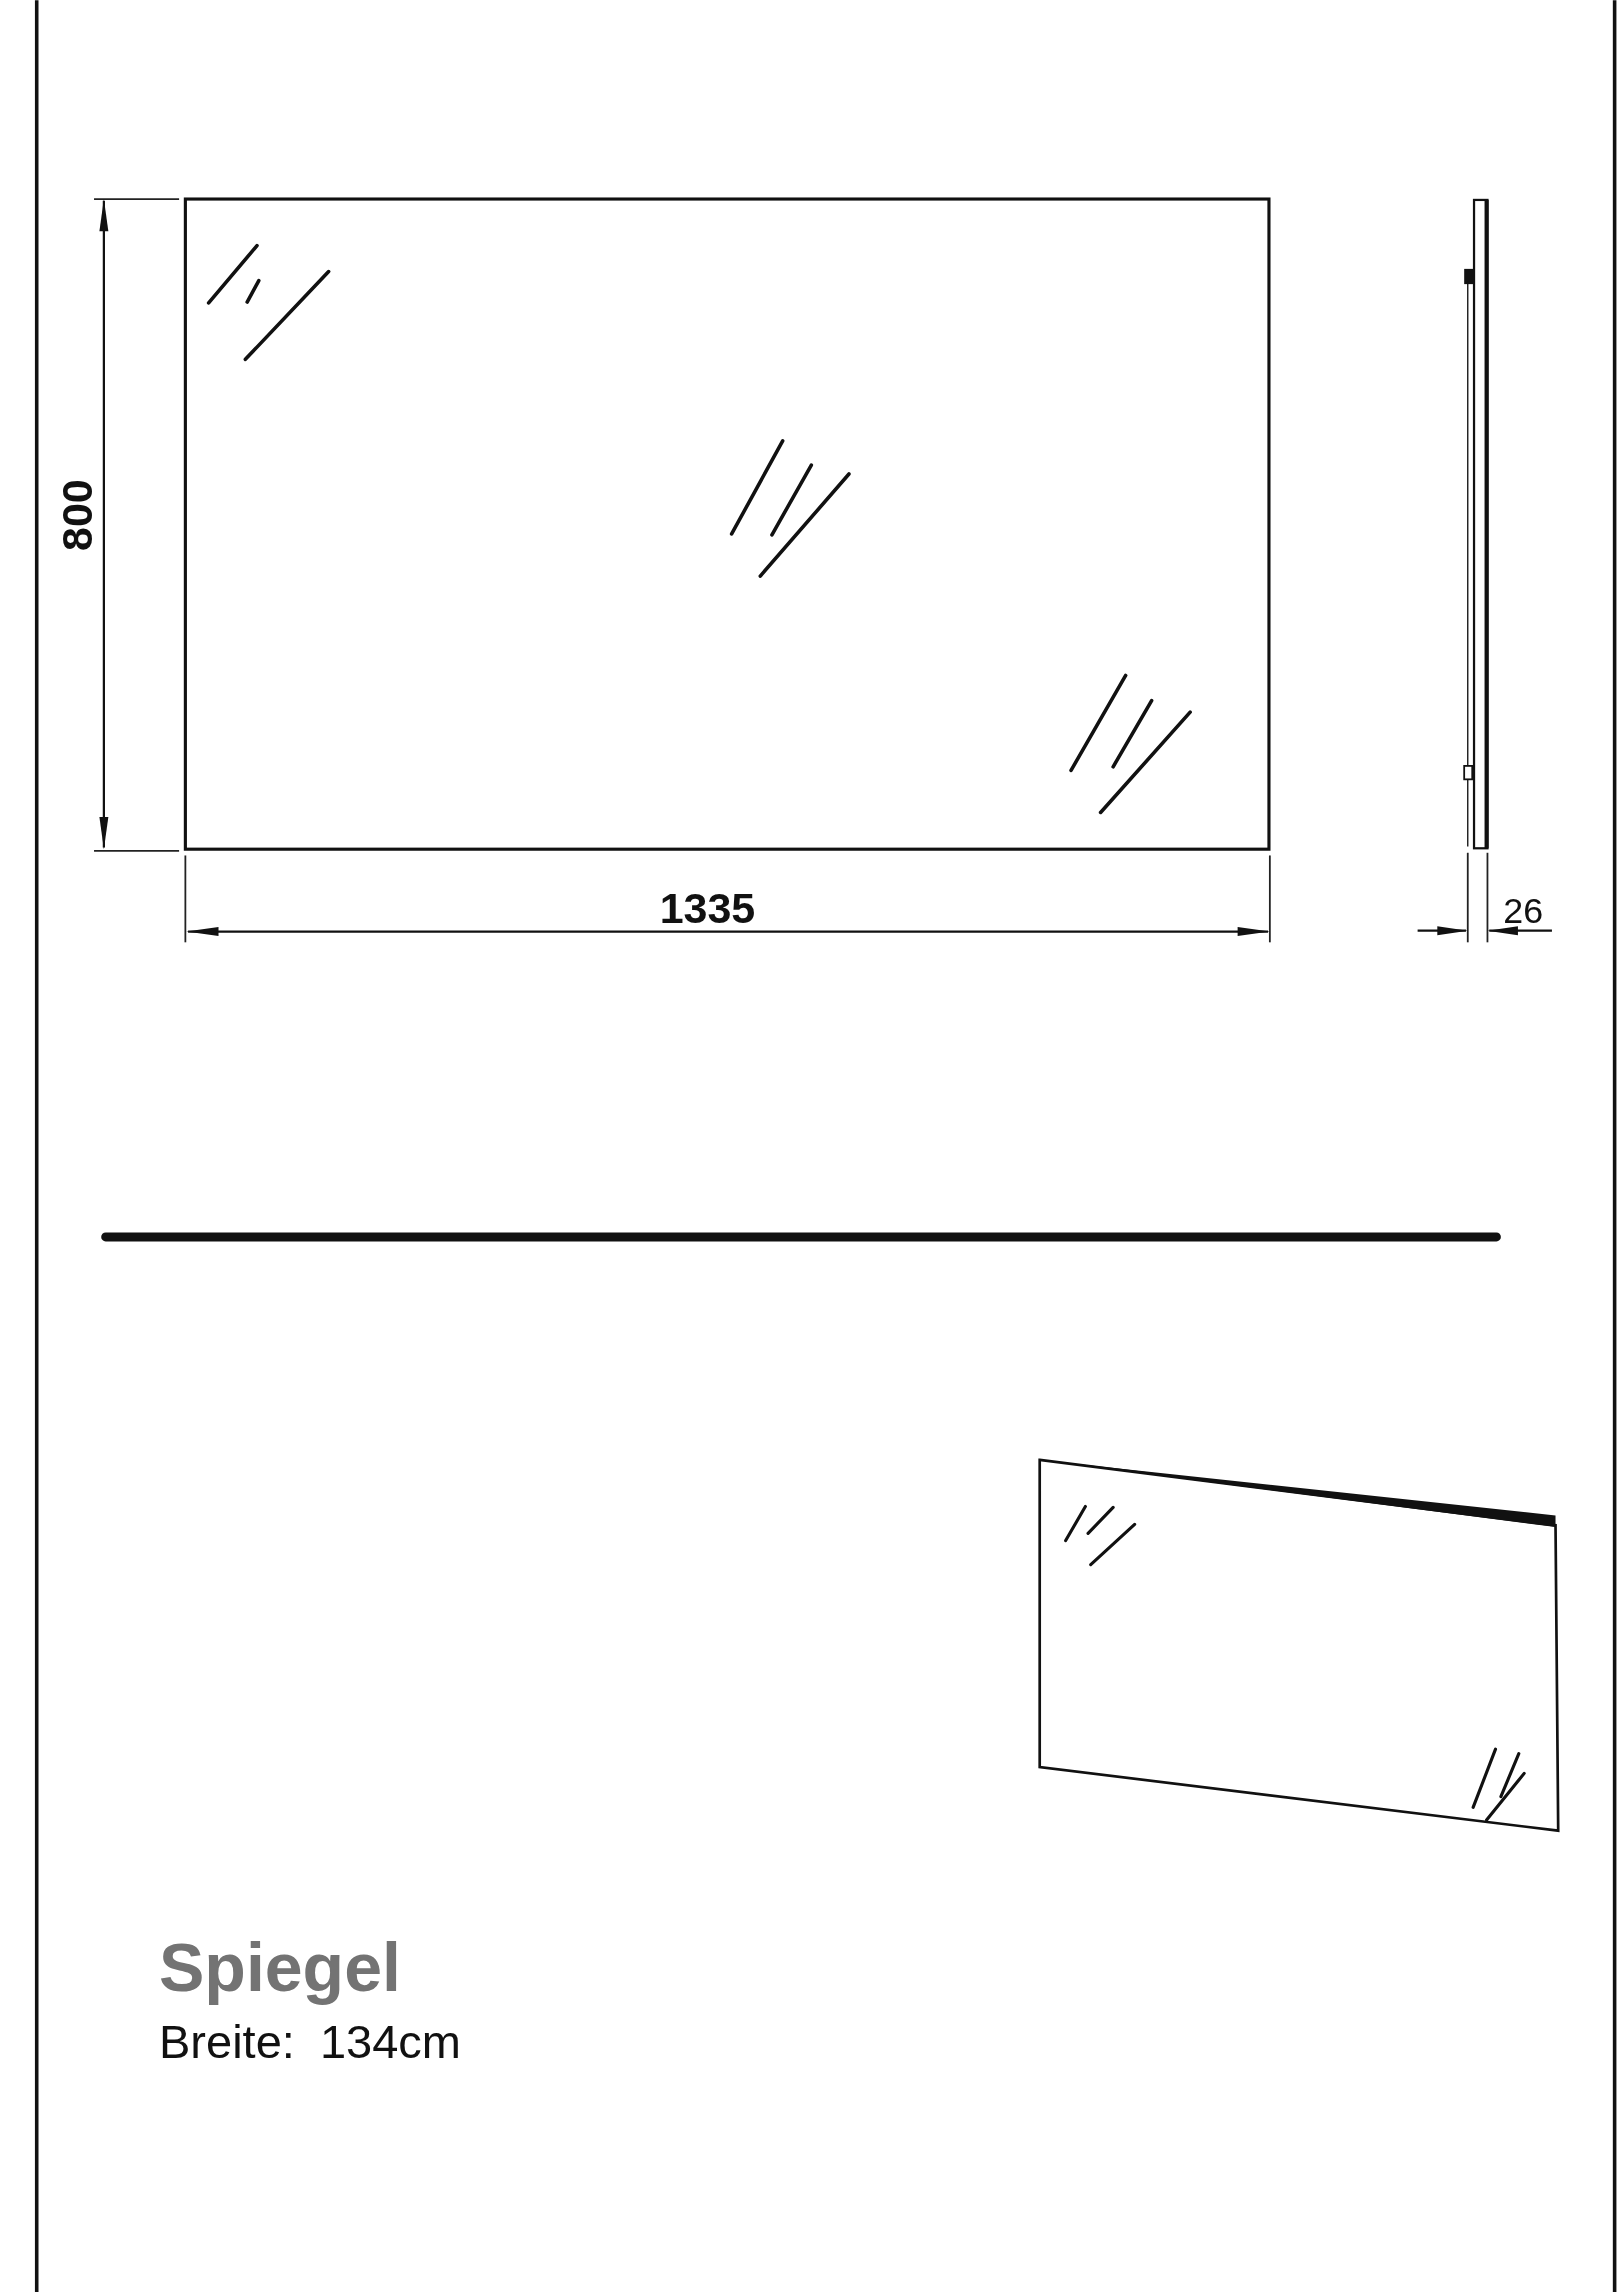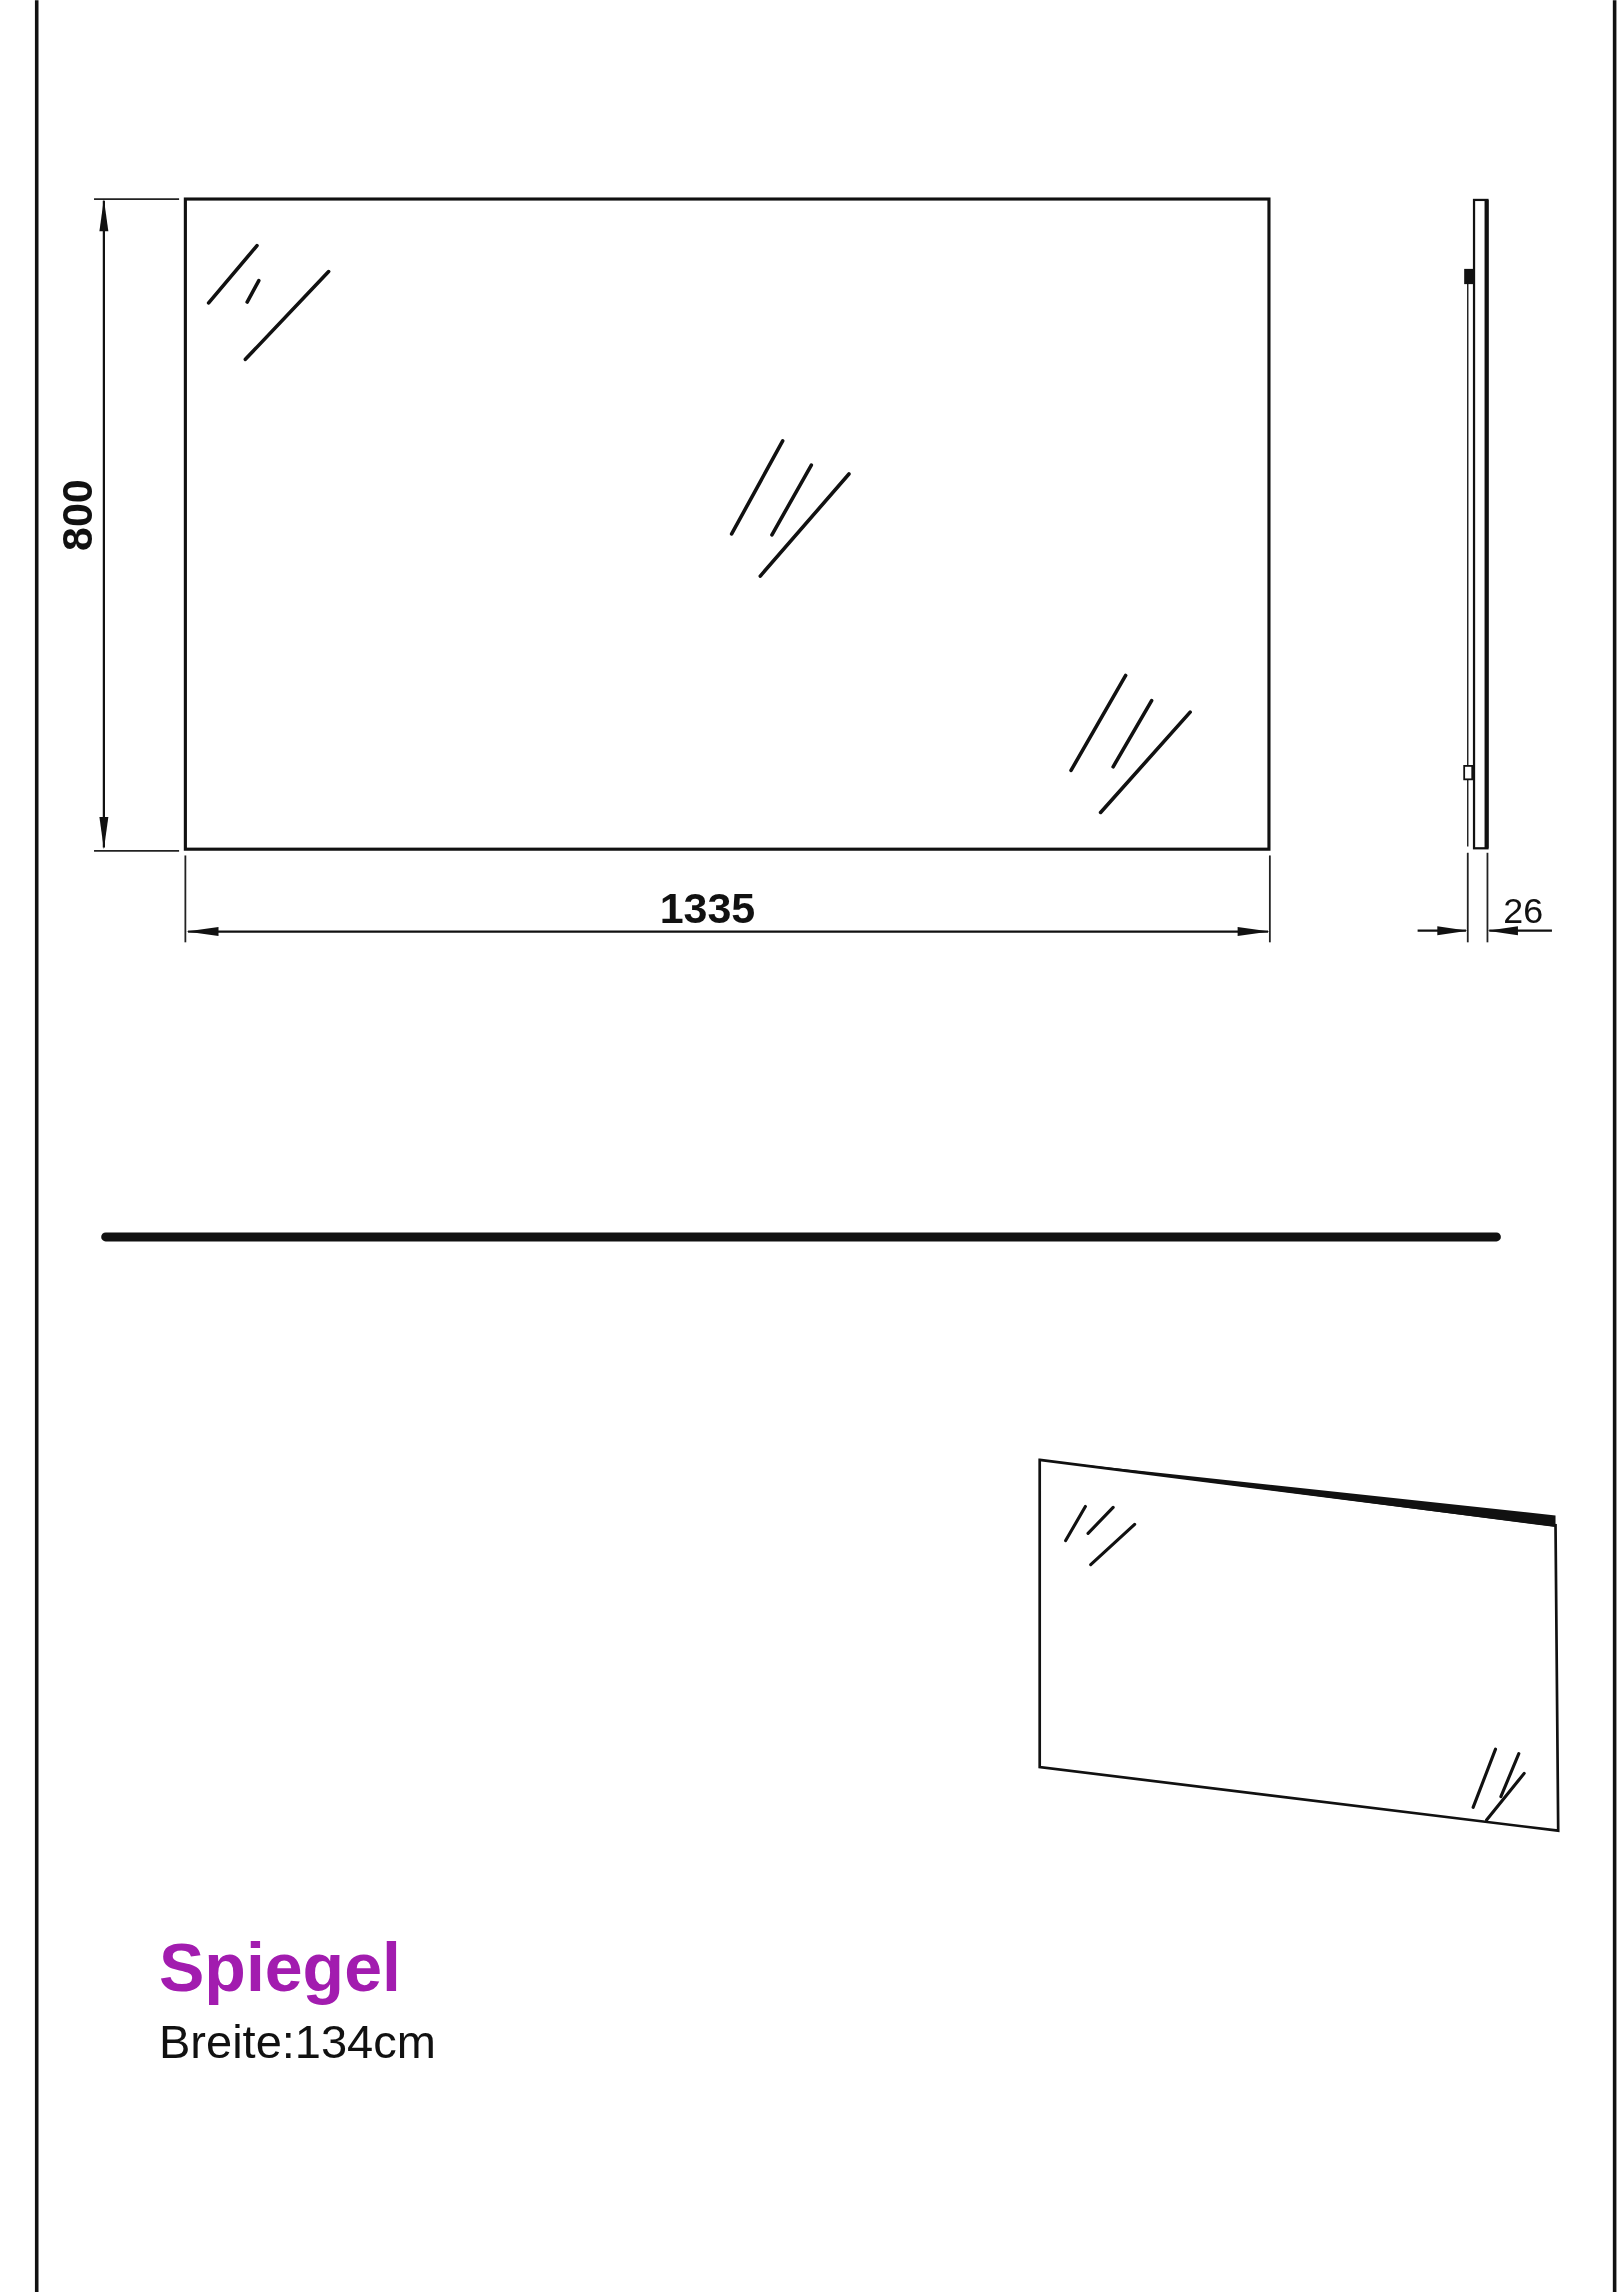--- a/index.html
+++ b/index.html
@@ -38,28 +38,29 @@
   .specs {
     position: absolute;
     left: 159px;
     top: 1933px;
     width: 302px;
   }
   .specs-title {
     font-size: 68px;
     font-weight: bold;
     line-height: 1.0;
-    color: #a21caf;
+    color: #737373;
     white-space: nowrap;
   }
   .spec-rows {
     margin-top: 12.5px;
   }
   .spec-row {
     display: flex;
+    justify-content: space-between;
     align-items: baseline;
     font-size: 47px;
     line-height: 56px;
     color: #111111;
     white-space: nowrap;
   }
 </style>
 </head>
 <body>
 

